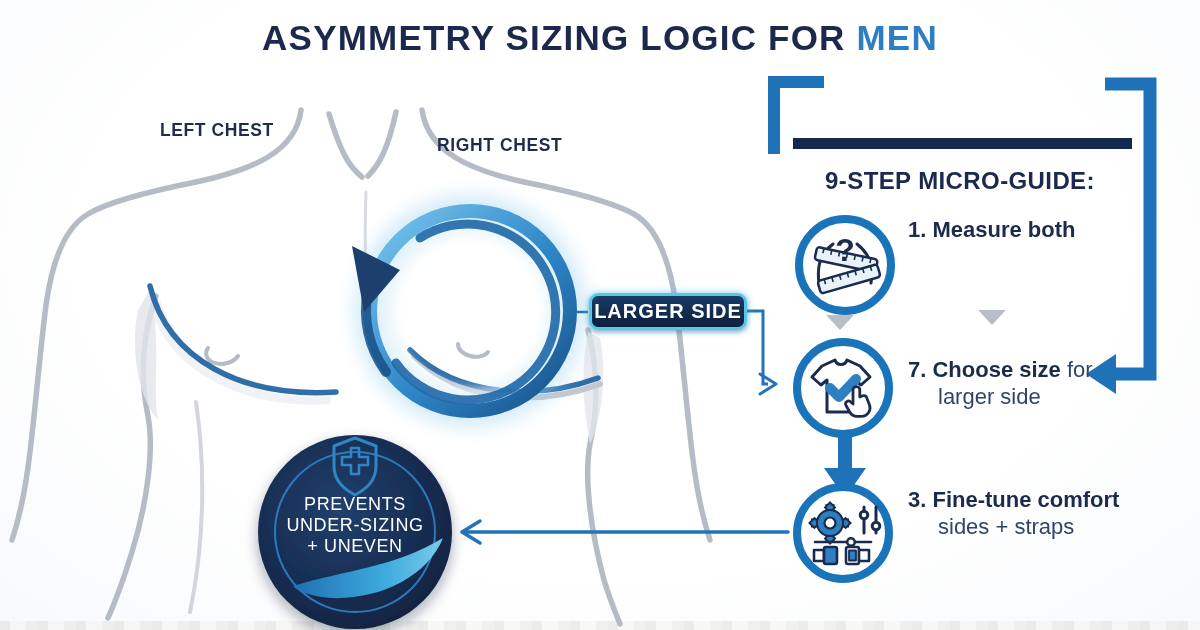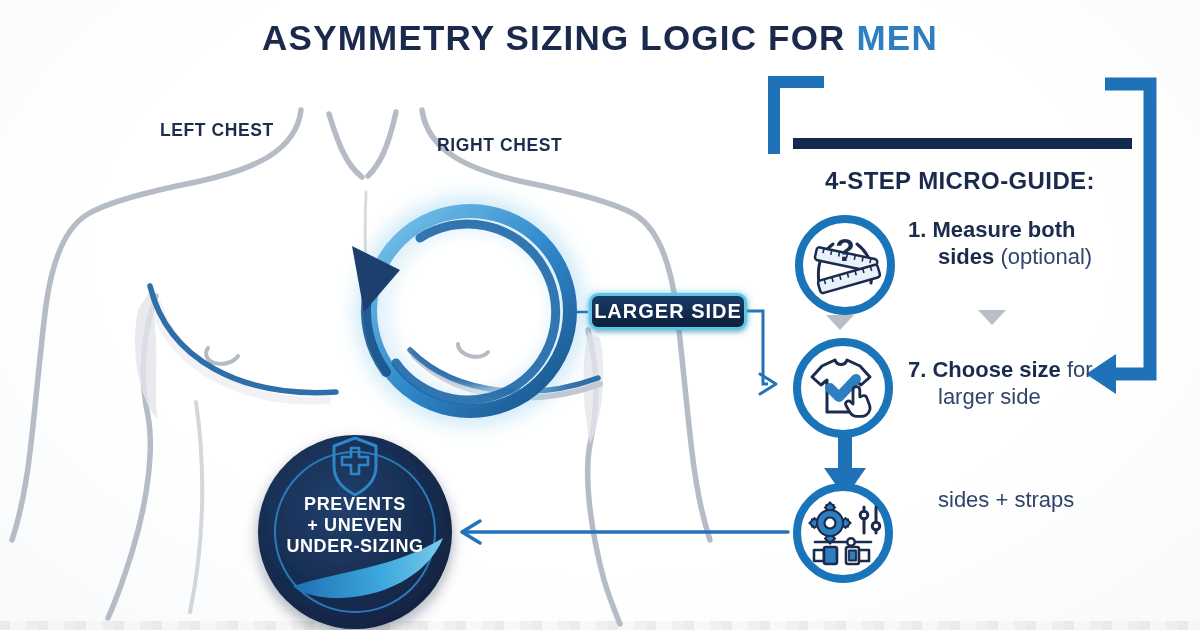--- a/index.html
+++ b/index.html
@@ -20,21 +20,21 @@
   .chest-right{left:437px;top:105px;}
 
   .larger-side{left:589px;top:293px;width:152px;height:31px;
     background:linear-gradient(180deg,#1a3b66 0%,#0d1f3c 100%);
     border:3px solid #58c5e9;border-radius:9px;
     box-shadow:0 0 8px rgba(88,197,233,.65), 0 2px 4px rgba(10,25,50,.35);
     color:#fff;font-size:20px;font-weight:700;letter-spacing:1px;
     text-align:center;line-height:31px;white-space:nowrap;}
 
   .badge-text{left:255px;top:494px;width:200px;text-align:center;
-    color:#ffffff;font-size:18px;font-weight:700;letter-spacing:.6px;line-height:21px;}
+    color:#ffffff;font-size:18px;font-weight:400;letter-spacing:.6px;line-height:21px;}
   .badge-text div{white-space:nowrap;}
 
   .headline{left:790px;top:57px;width:340px;text-align:center;
     color:#2177bd;font-size:28px;font-weight:800;letter-spacing:.4px;line-height:32px;white-space:nowrap;}
   .guide-title{left:790px;top:167px;width:340px;text-align:center;
     color:#1b2a4c;font-size:24px;font-weight:800;letter-spacing:.4px;white-space:nowrap;}
 
   .step-text{color:#1b2b4d;font-size:22px;line-height:27px;}
   .step-text .b{font-weight:700;color:#1b2b4d;}
   .step-text .r{font-weight:400;color:#31456b;}
@@ -205,39 +205,37 @@
     <span class="accent">MEN</span>
   </h1>
 
   <div class="abs txt chest-label chest-left">LEFT CHEST</div>
   <div class="abs txt chest-label chest-right">RIGHT CHEST</div>
 
   <div class="abs txt larger-side">LARGER SIDE</div>
 
   <div class="abs txt badge-text">
     <div>PREVENTS</div>
+    <div>UNDER-SIZING</div>
     <div>+ UNEVEN</div>
-    <div>UNDER-SIZING</div>
-  </div>
-
-
-  <div class="abs txt guide-title">4-STEP MICRO-GUIDE:</div>
+  </div>
+
+
+  <div class="abs txt guide-title">9-STEP MICRO-GUIDE:</div>
 
   <div class="abs txt step-text step1">
     <div><span class="b">1. Measure both</span></div>
-    <div class="cont">
-      <span class="b">sides</span><span class="r"> (optional)</span>
-    </div>
   </div>
 
   <div class="abs txt step-text step2">
     <div>
       <span class="b">7. Choose size</span><span class="r"> for</span>
     </div>
     <div class="cont"><span class="r">larger side</span></div>
   </div>
 
   <div class="abs txt step-text step3">
+    <div><span class="b">3. Fine-tune comfort</span></div>
     <div class="cont"><span class="r">sides + straps</span></div>
   </div>
 
   <div class="abs bottom-noise"></div>
 </div>
 
 </body></html>

